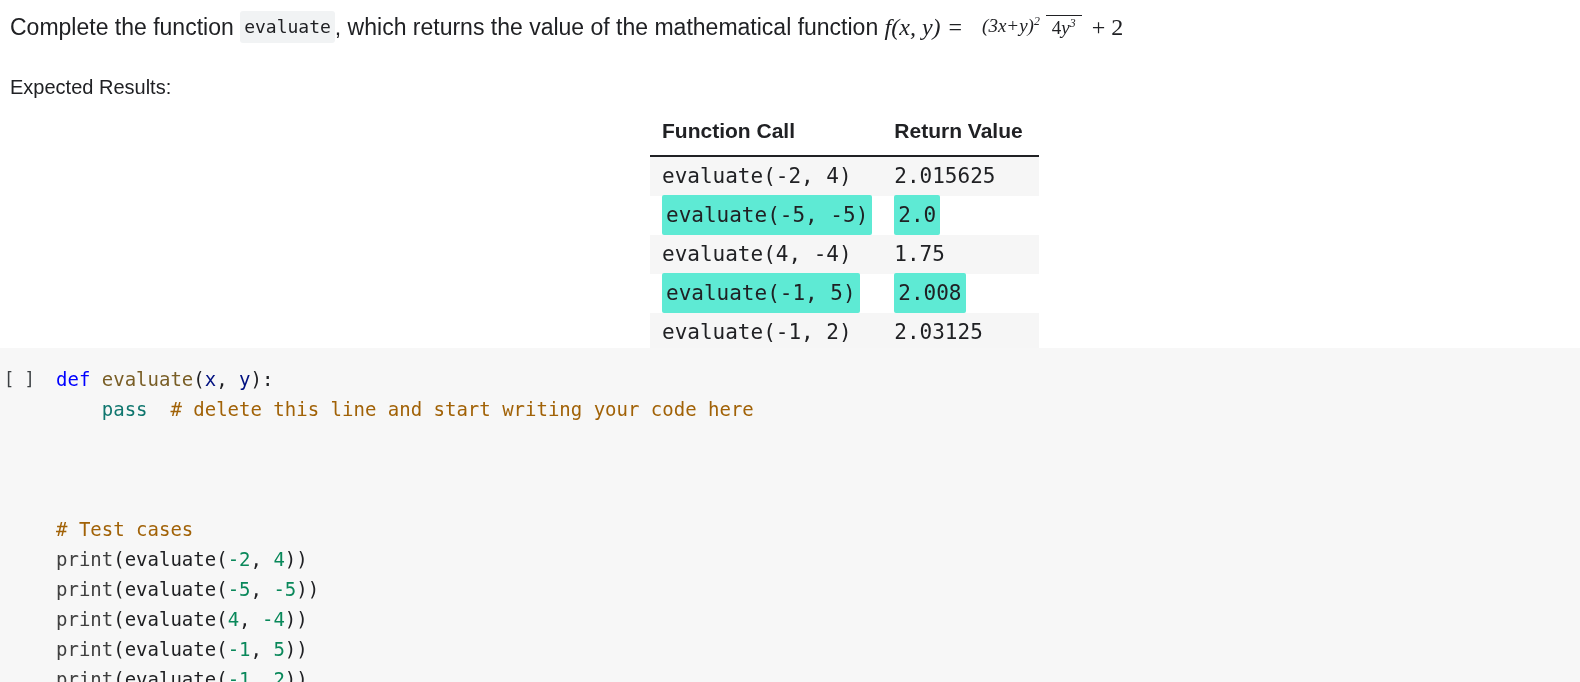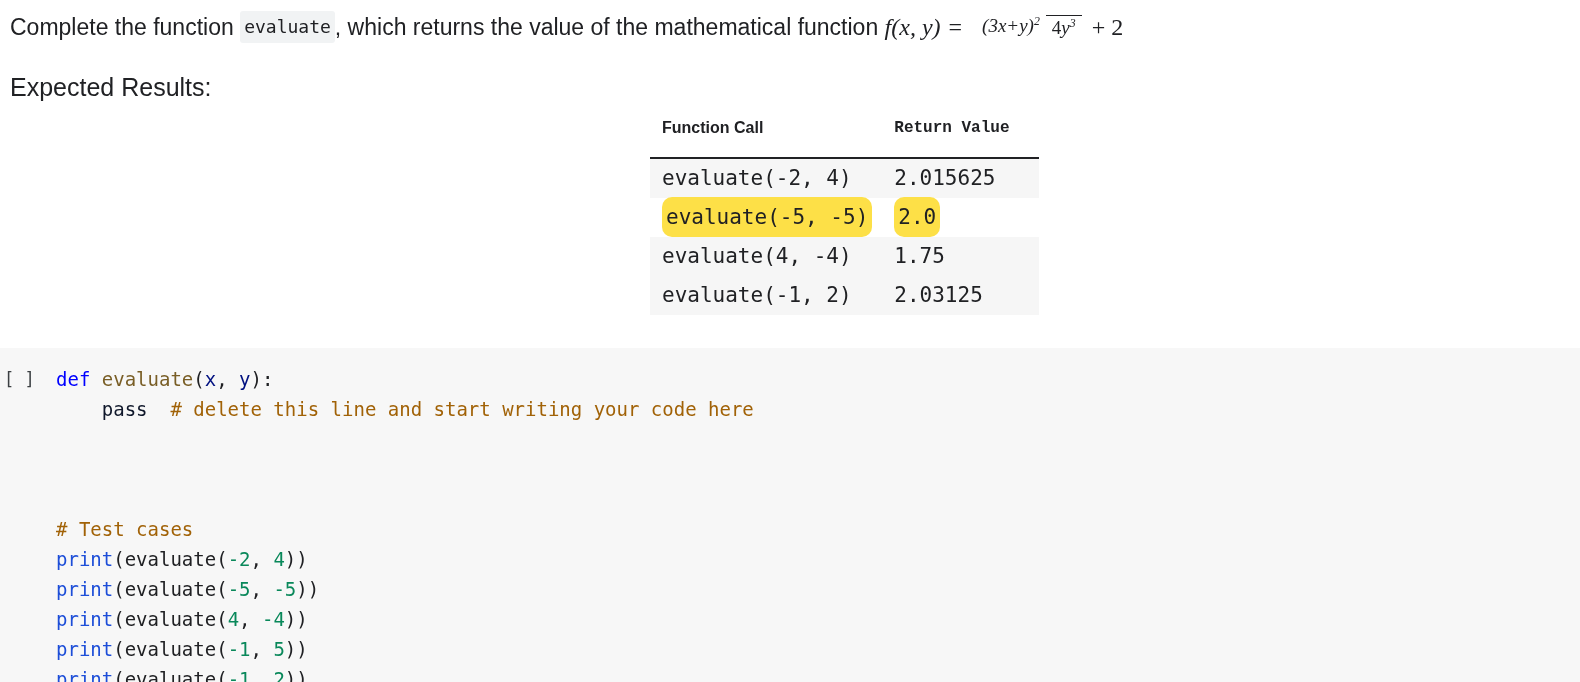--- a/index.html
+++ b/index.html
@@ -71,62 +71,62 @@
     line-height: 21px;
   }
   .frac .den {
     font-size: 19px;
     padding: 1px 6px 0 6px;
     line-height: 21px;
     border-top: 1.6px solid #202124;
   }
 
   .expected {
-    font-size: 25px;
+    font-size: 20px;
     line-height: 28px;
     padding-top: 30px;
   }
 
   
   .table-wrap {
     margin-top: 18px;
     padding-left: 650px;
   }
   table.results {
     border-collapse: collapse;
     table-layout: fixed;
   }
   table.results th {
-    font-size: 16px;
+    font-size: 21px;
     font-weight: bold;
     text-align: left;
     color: #202124;
-    padding: 0 10px 20px 12px;
+    padding: 0 10px 12px 12px;
     border-bottom: 2.5px solid #202124;
     white-space: nowrap;
   }
   table.results th.c1 { width: 190px; }
-  table.results th.c2 { width: 135px; font-family: Liberation Mono, monospace; }
+  table.results th.c2 { width: 135px; }
   table.results td {
     padding: 7px 10px 8px 12px;
     vertical-align: middle;
     height: 18px;
   }
   table.results tr.odd td { background: #f6f6f6; }
   table.results tr.even td { background: #ffffff; }
   table.results td code {
     font-family: "DejaVu Sans Mono", "Liberation Mono", monospace;
     font-size: 21px;
     color: #202124;
     white-space: pre;
   }
   table.results tr.even td code {
-    background: #fde047;
+    background: #5eead4;
     padding: 8px 4px;
-    border-radius: 10px;
+    border-radius: 2px;
   }
 
   
   .cell {
     position: absolute;
     left: 0;
     top: 348px;
     width: 1580px;
     height: 334px;
     background: #f7f7f7;
@@ -152,24 +152,24 @@
     margin: 0;
     font-family: "DejaVu Sans Mono", "Liberation Mono", monospace;
     font-size: 19px;
     line-height: 30px;
     color: #202124;
     white-space: pre;
   }
   .k-def   { color: #0000ff; }
   .k-fn    { color: #795e26; }
   .k-param { color: #001080; }
-  .k-pass  { color: #0f172a; }
+  .k-pass  { color: #0f766e; }
   .k-cmt   { color: #a16207; }
   .k-num   { color: #09885a; }
-  .k-call  { color: #1d4ed8; }
+  .k-call  { color: #404040; }
   .k-plain { color: #202124; }
 </style>
 </head>
 <body>
 
 <div class="prose">
 
   <div class="intro-line">
     <span class="seg">Complete the function </span>
     <code class="inline">evaluate</code>
@@ -204,20 +204,24 @@
         <td><code>2.015625</code></td>
       </tr>
       <tr class="even">
         <td><code>evaluate(-5, -5)</code></td>
         <td><code>2.0</code></td>
       </tr>
       <tr class="odd">
         <td><code>evaluate(4, -4)</code></td>
         <td><code>1.75</code></td>
       </tr>
+      <tr class="even">
+        <td><code>evaluate(-1, 5)</code></td>
+        <td><code>2.008</code></td>
+      </tr>
       <tr class="odd">
         <td><code>evaluate(-1, 2)</code></td>
         <td><code>2.03125</code></td>
       </tr>
     </tbody>
   </table>
 </div>
 
 <div class="cell">
   <div class="cell-inner">

